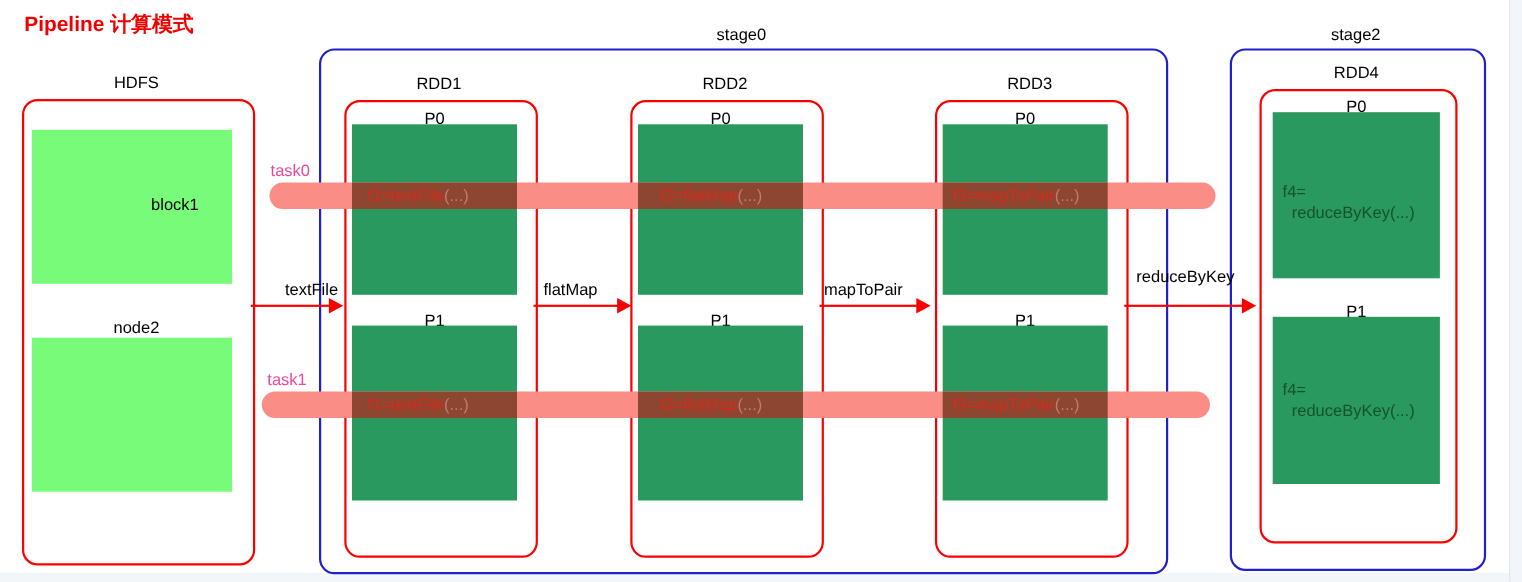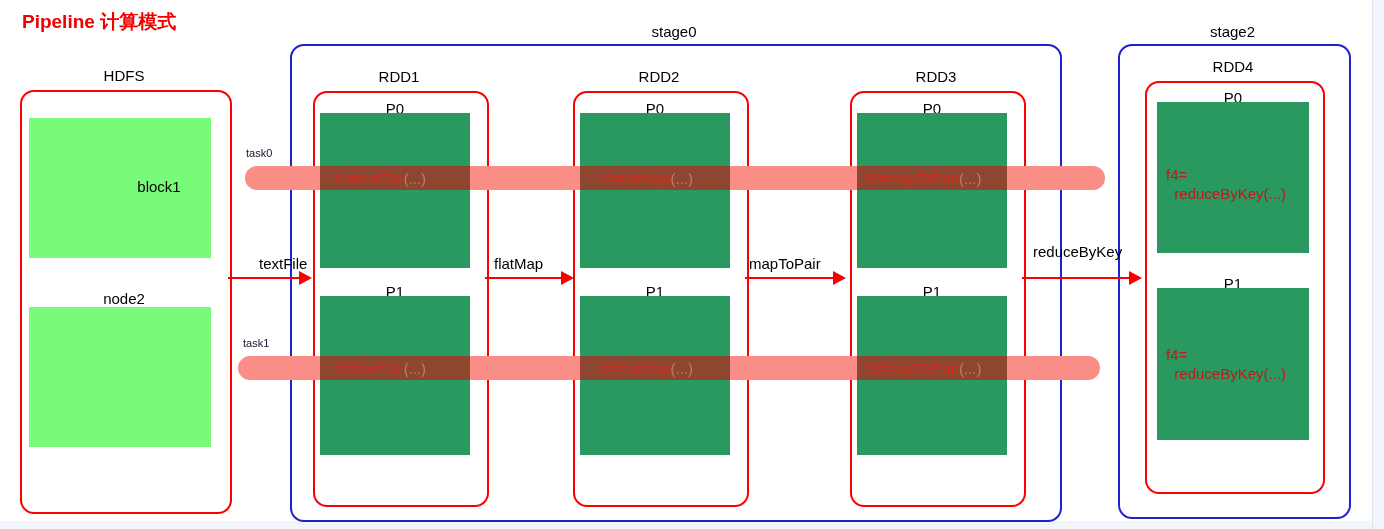--- a/index.html
+++ b/index.html
@@ -34,21 +34,21 @@
   .block-green-light{
     position:absolute;background:#78fb78;
   }
   .block-green-dark{
     position:absolute;background:#2a9960;
   }
   .block-label{
     position:absolute;font-size:15px;color:#000;white-space:nowrap;
   }
   .part-text{
-    position:absolute;font-size:15px;color:#b91c1c;white-space:pre;line-height:19px;
+    position:absolute;font-size:15px;color:#14532d;white-space:pre;line-height:19px;
   }
 
   
   .task-bar{
     position:absolute;height:24px;border-radius:12px;background:#fb8d87;
   }
   
   .overlap{
     position:absolute;height:24px;background:#8d4630;
   }
@@ -61,21 +61,21 @@
   .arrow-line{position:absolute;height:2px;background:#fb0000;}
   .arrow-head{
     position:absolute;width:0;height:0;
     border-top:7px solid transparent;border-bottom:7px solid transparent;
     border-left:13px solid #fb0000;
   }
   .arrow-label{
     position:absolute;font-size:15px;color:#000;white-space:nowrap;
   }
   .task-label{
-    position:absolute;font-size:11px;color:#0f172a;white-space:nowrap;
+    position:absolute;font-size:15px;color:#ec4899;white-space:nowrap;
   }
 </style>
 </head>
 <body>
 
 <div id="canvas">
 
   <div class="page-edge-right"></div>
   <div class="page-edge-bottom"></div>
   <div class="page-edge-line"></div>

